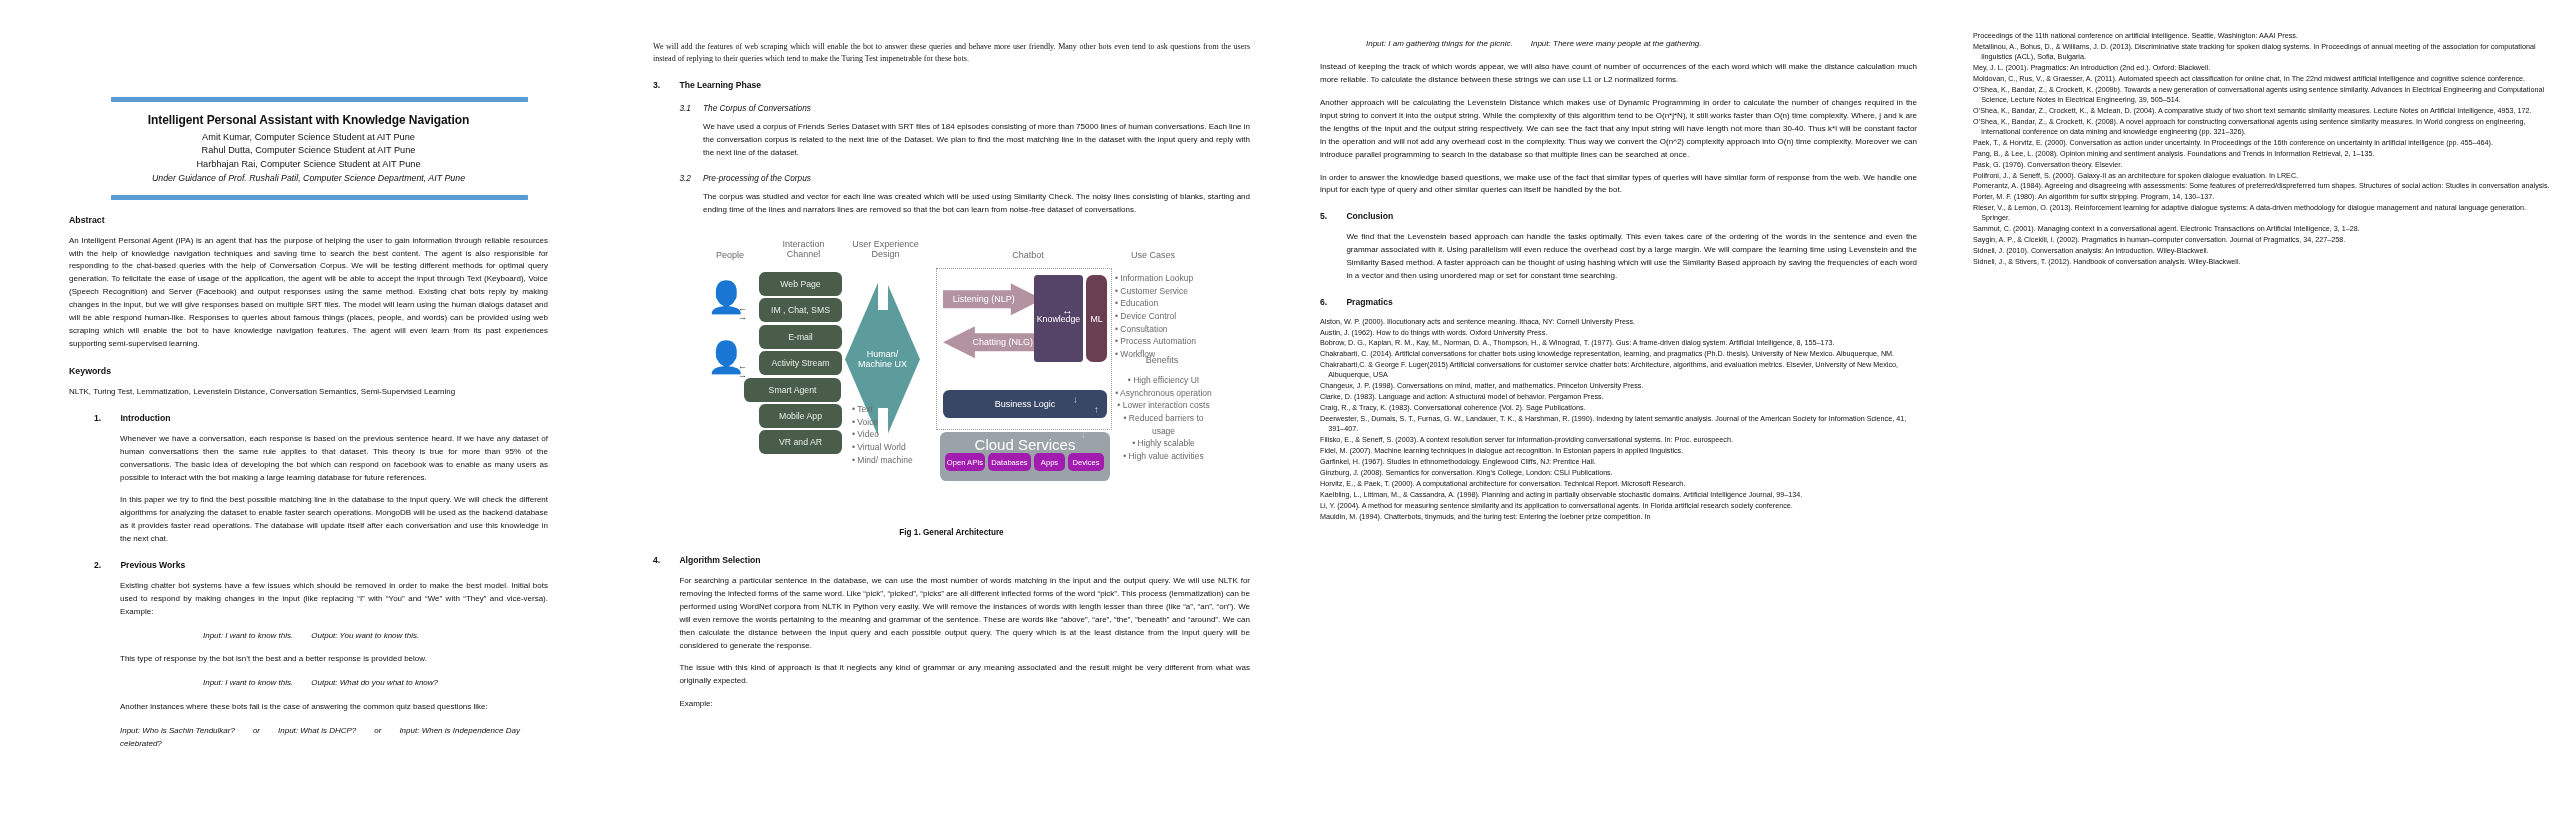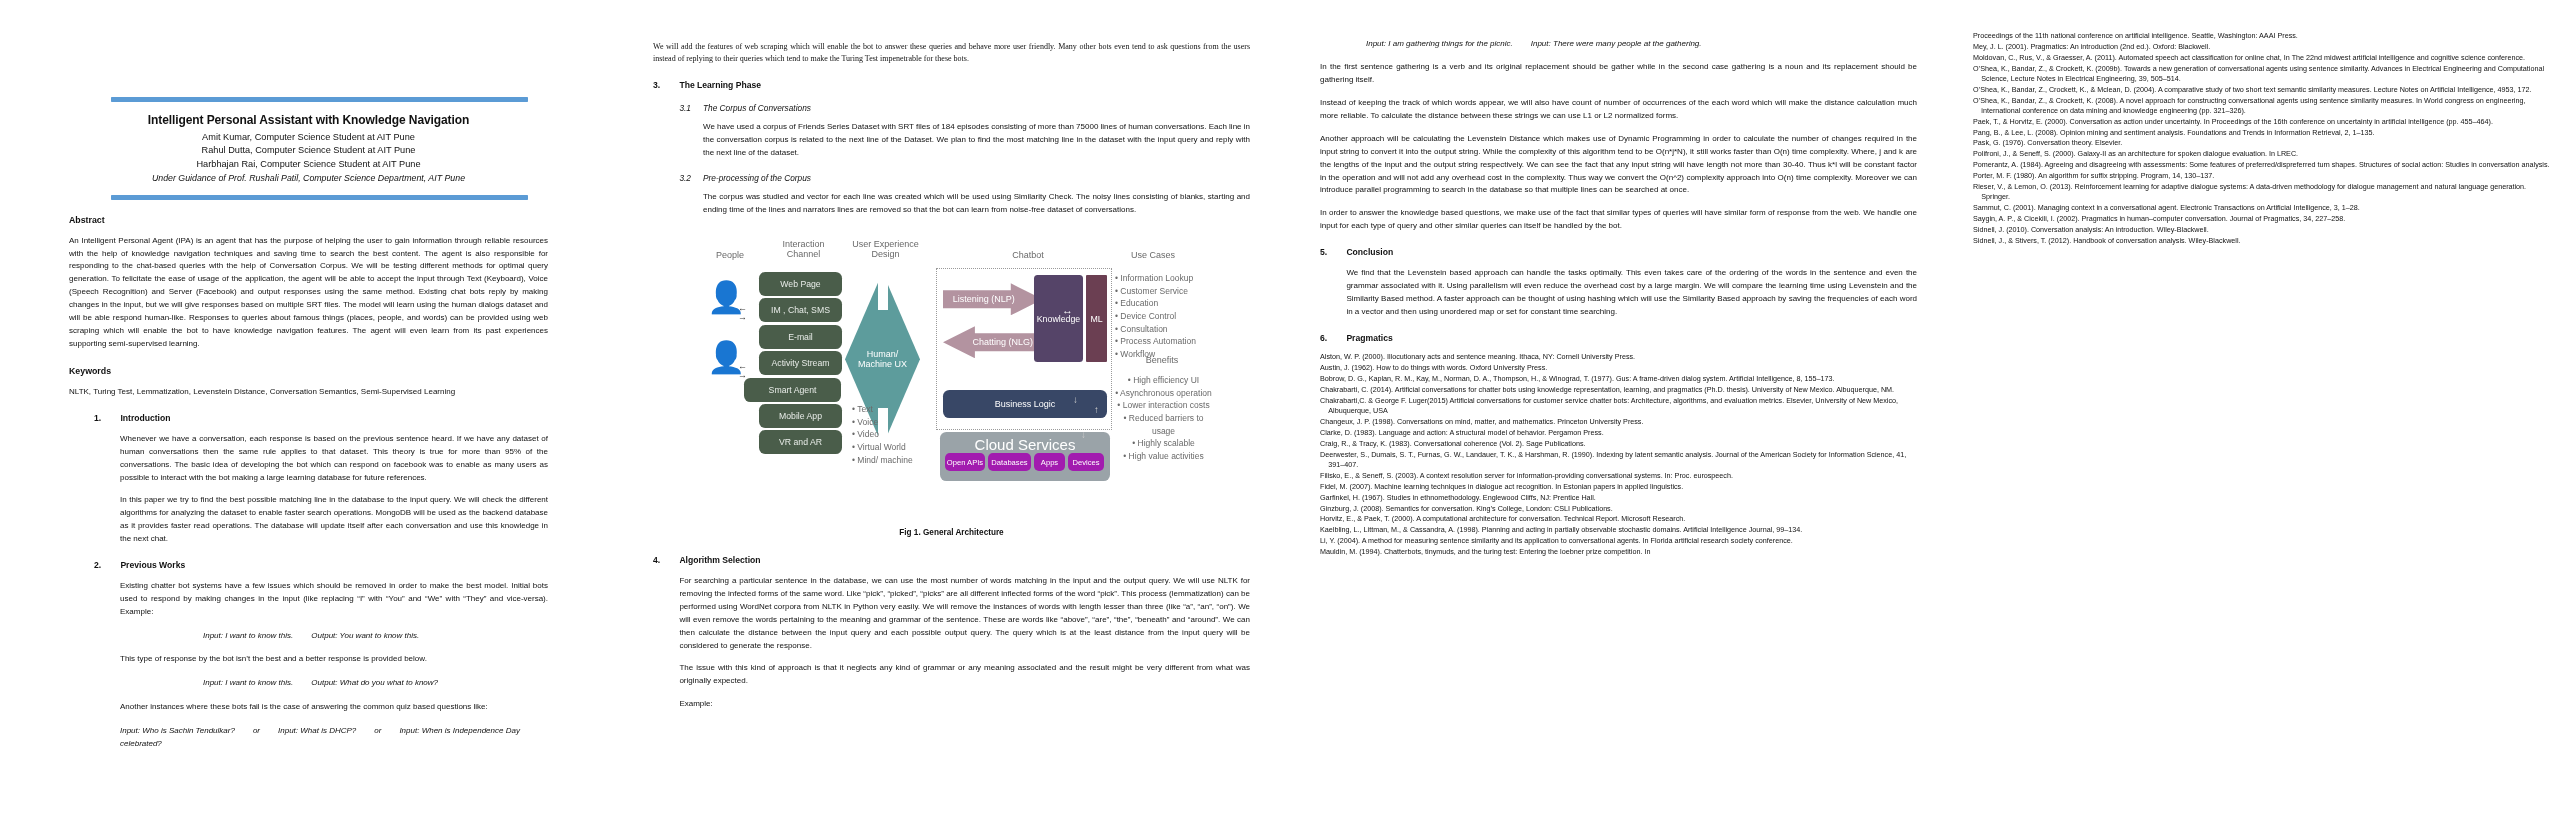--- a/index.html
+++ b/index.html
@@ -207,21 +207,21 @@
     background:#554468;
     color:#ffffff;
     border-radius:3.5px;
     font-size:8.8px;
     display:flex;align-items:center;justify-content:center;
   }
   .dg-ml{
     position:absolute;
     background:#6b3f52;
     color:#ffffff;
-    border-radius:1px;
+    border-radius:7px;
     font-size:8.8px;
     display:flex;align-items:center;justify-content:center;
   }
   .dg-biz{
     position:absolute;
     background:#384766;
     color:#ffffff;
     border-radius:6.3px;
     font-size:9px;
     display:flex;align-items:center;justify-content:center;
@@ -444,21 +444,20 @@
       <p class="body tight">Example:</p>
     </div>
   </div>
 
   <div class="col col-3">
 
     <div class="example c3" style="margin-top:9.7px;">
       <span>Input: I am gathering things for the picnic.</span><span class="gap"></span><span>Input: There were many people at the gathering.</span>
     </div>
 
-    <p class="body">In the first sentence gathering is a verb and its original replacement should be gather while in the second case gathering is a noun and its replacement should be gathering itself.</p>
     <p class="body">Instead of keeping the track of which words appear, we will also have count of number of occurrences of the each word which will make the distance calculation much more reliable. To calculate the distance between these strings we can use L1 or L2 normalized forms.</p>
     <p class="body">Another approach will be calculating the Levenstein Distance which makes use of Dynamic Programming in order to calculate the number of changes required in the input string to convert it into the output string. While the complexity of this algorithm tend to be O(n*j*N), it still works faster than O(n) time complexity. Where, j and k are the lengths of the input and the output string respectively. We can see the fact that any input string will have length not more than 30-40. Thus k*l will be constant factor in the operation and will not add any overhead cost in the complexity. Thus way we convert the O(n^2) complexity approach into O(n) time complexity. Moreover we can introduce parallel programming to search in the database so that multiple lines can be searched at once.</p>
     <p class="body">In order to answer the knowledge based questions, we make use of the fact that similar types of queries will have similar form of response from the web. We handle one input for each type of query and other similar queries can itself be handled by the bot.</p>
 
     <div class="numbered" style="padding-left:0;">
       <span class="num">5.</span>
       <span class="heading">Conclusion</span>
     </div>
     <div class="indent-sub">
       <p class="body">We find that the Levenstein based approach can handle the tasks optimally. This even takes care of the ordering of the words in the sentence and even the grammar associated with it. Using parallelism will even reduce the overhead cost by a large margin. We will compare the learning time using Levenstein and the Similarity Based method. A faster approach can be thought of using hashing which will use the Similarity Based approach by saving the frequencies of each word in a vector and then using unordered map or set for constant time searching.</p>
@@ -486,20 +485,21 @@
       <p class="ref">Horvitz, E., &amp; Paek, T. (2000). A computational architecture for conversation. Technical Report. Microsoft Research.</p>
       <p class="ref">Kaelbling, L., Littman, M., &amp; Cassandra, A. (1998). Planning and acting in partially observable stochastic domains. Artificial Intelligence Journal, 99–134.</p>
       <p class="ref">Li, Y. (2004). A method for measuring sentence similarity and its application to conversational agents. In Florida artificial research society conference.</p>
       <p class="ref">Mauldin, M. (1994). Chatterbots, tinymuds, and the turing test: Entering the loebner prize competition. In</p>
     </div>
   </div>
 
   <div class="col col-4">
     <div class="ref-list" style="margin-top:2.8px;">
       <p class="ref">Proceedings of the 11th national conference on artificial intelligence. Seattle, Washington: AAAI Press.</p>
+      <p class="ref">Metallinou, A., Bohus, D., &amp; Williams, J. D. (2013). Discriminative state tracking for spoken dialog systems. In Proceedings of annual meeting of the association for computational linguistics (ACL), Sofia, Bulgaria.</p>
       <p class="ref">Mey, J. L. (2001). Pragmatics: An introduction (2nd ed.). Oxford: Blackwell.</p>
       <p class="ref">Moldovan, C., Rus, V., &amp; Graesser, A. (2011). Automated speech act classification for online chat, In The 22nd midwest artificial intelligence and cognitive science conference.</p>
       <p class="ref">O’Shea, K., Bandar, Z., &amp; Crockett, K. (2009b). Towards a new generation of conversational agents using sentence similarity. Advances in Electrical Engineering and Computational Science, Lecture Notes in Electrical Engineering, 39, 505–514.</p>
       <p class="ref">O’Shea, K., Bandar, Z., Crockett, K., &amp; Mclean, D. (2004). A comparative study of two short text semantic similarity measures. Lecture Notes on Artificial Intelligence, 4953, 172.</p>
       <p class="ref">O’Shea, K., Bandar, Z., &amp; Crockett, K. (2008). A novel approach for constructing conversational agents using sentence similarity measures. In World congress on engineering, international conference on data mining and knowledge engineering (pp. 321–326).</p>
       <p class="ref">Paek, T., &amp; Horvitz, E. (2000). Conversation as action under uncertainty. In Proceedings of the 16th conference on uncertainty in artificial intelligence (pp. 455–464).</p>
       <p class="ref">Pang, B., &amp; Lee, L. (2008). Opinion mining and sentiment analysis. Foundations and Trends in Information Retrieval, 2, 1–135.</p>
       <p class="ref">Pask, G. (1976). Conversation theory. Elsevier.</p>
       <p class="ref">Polifroni, J., &amp; Seneff, S. (2000). Galaxy-II as an architecture for spoken dialogue evaluation. In LREC.</p>
       <p class="ref">Pomerantz, A. (1984). Agreeing and disagreeing with assessments: Some features of preferred/dispreferred turn shapes. Structures of social action: Studies in conversation analysis.</p>

